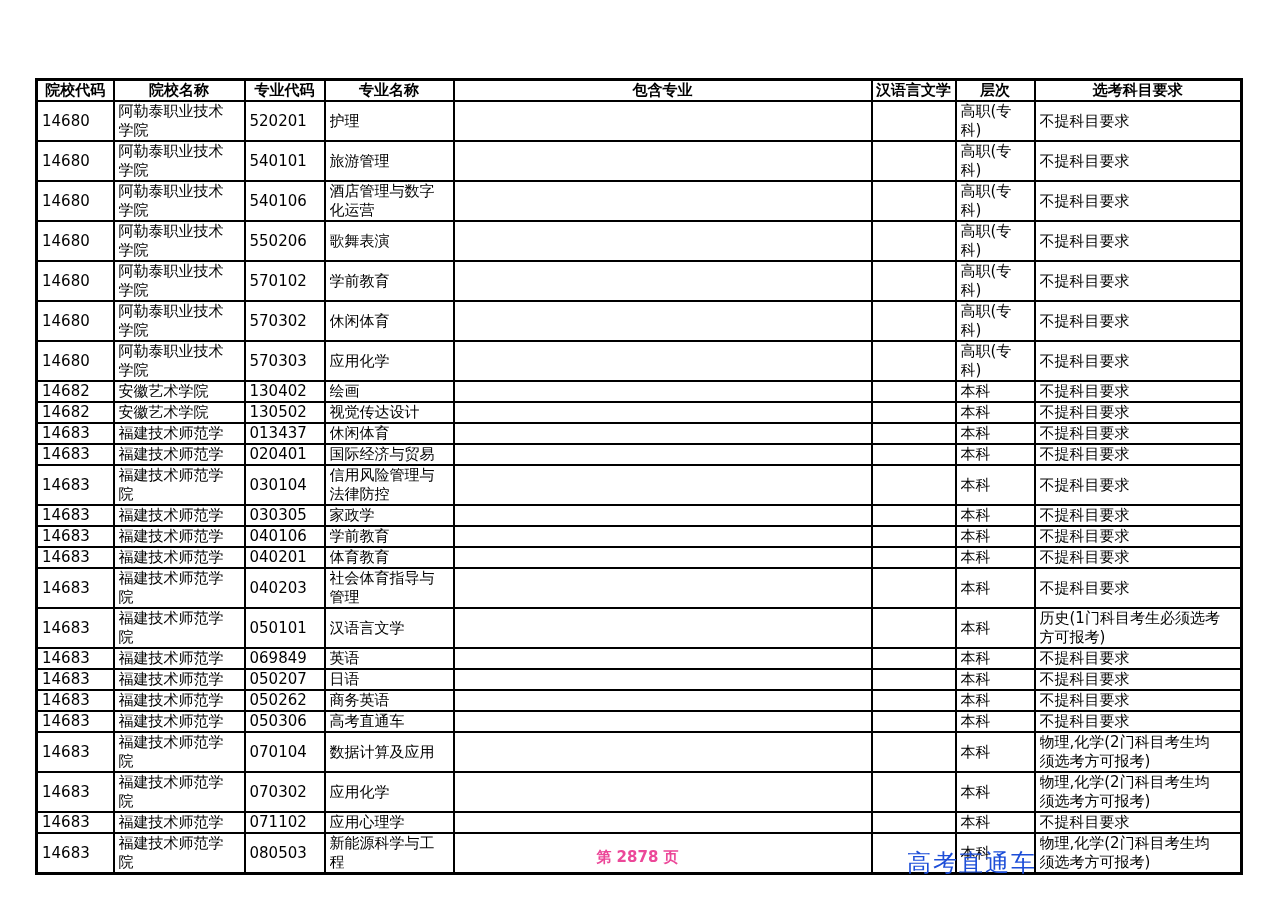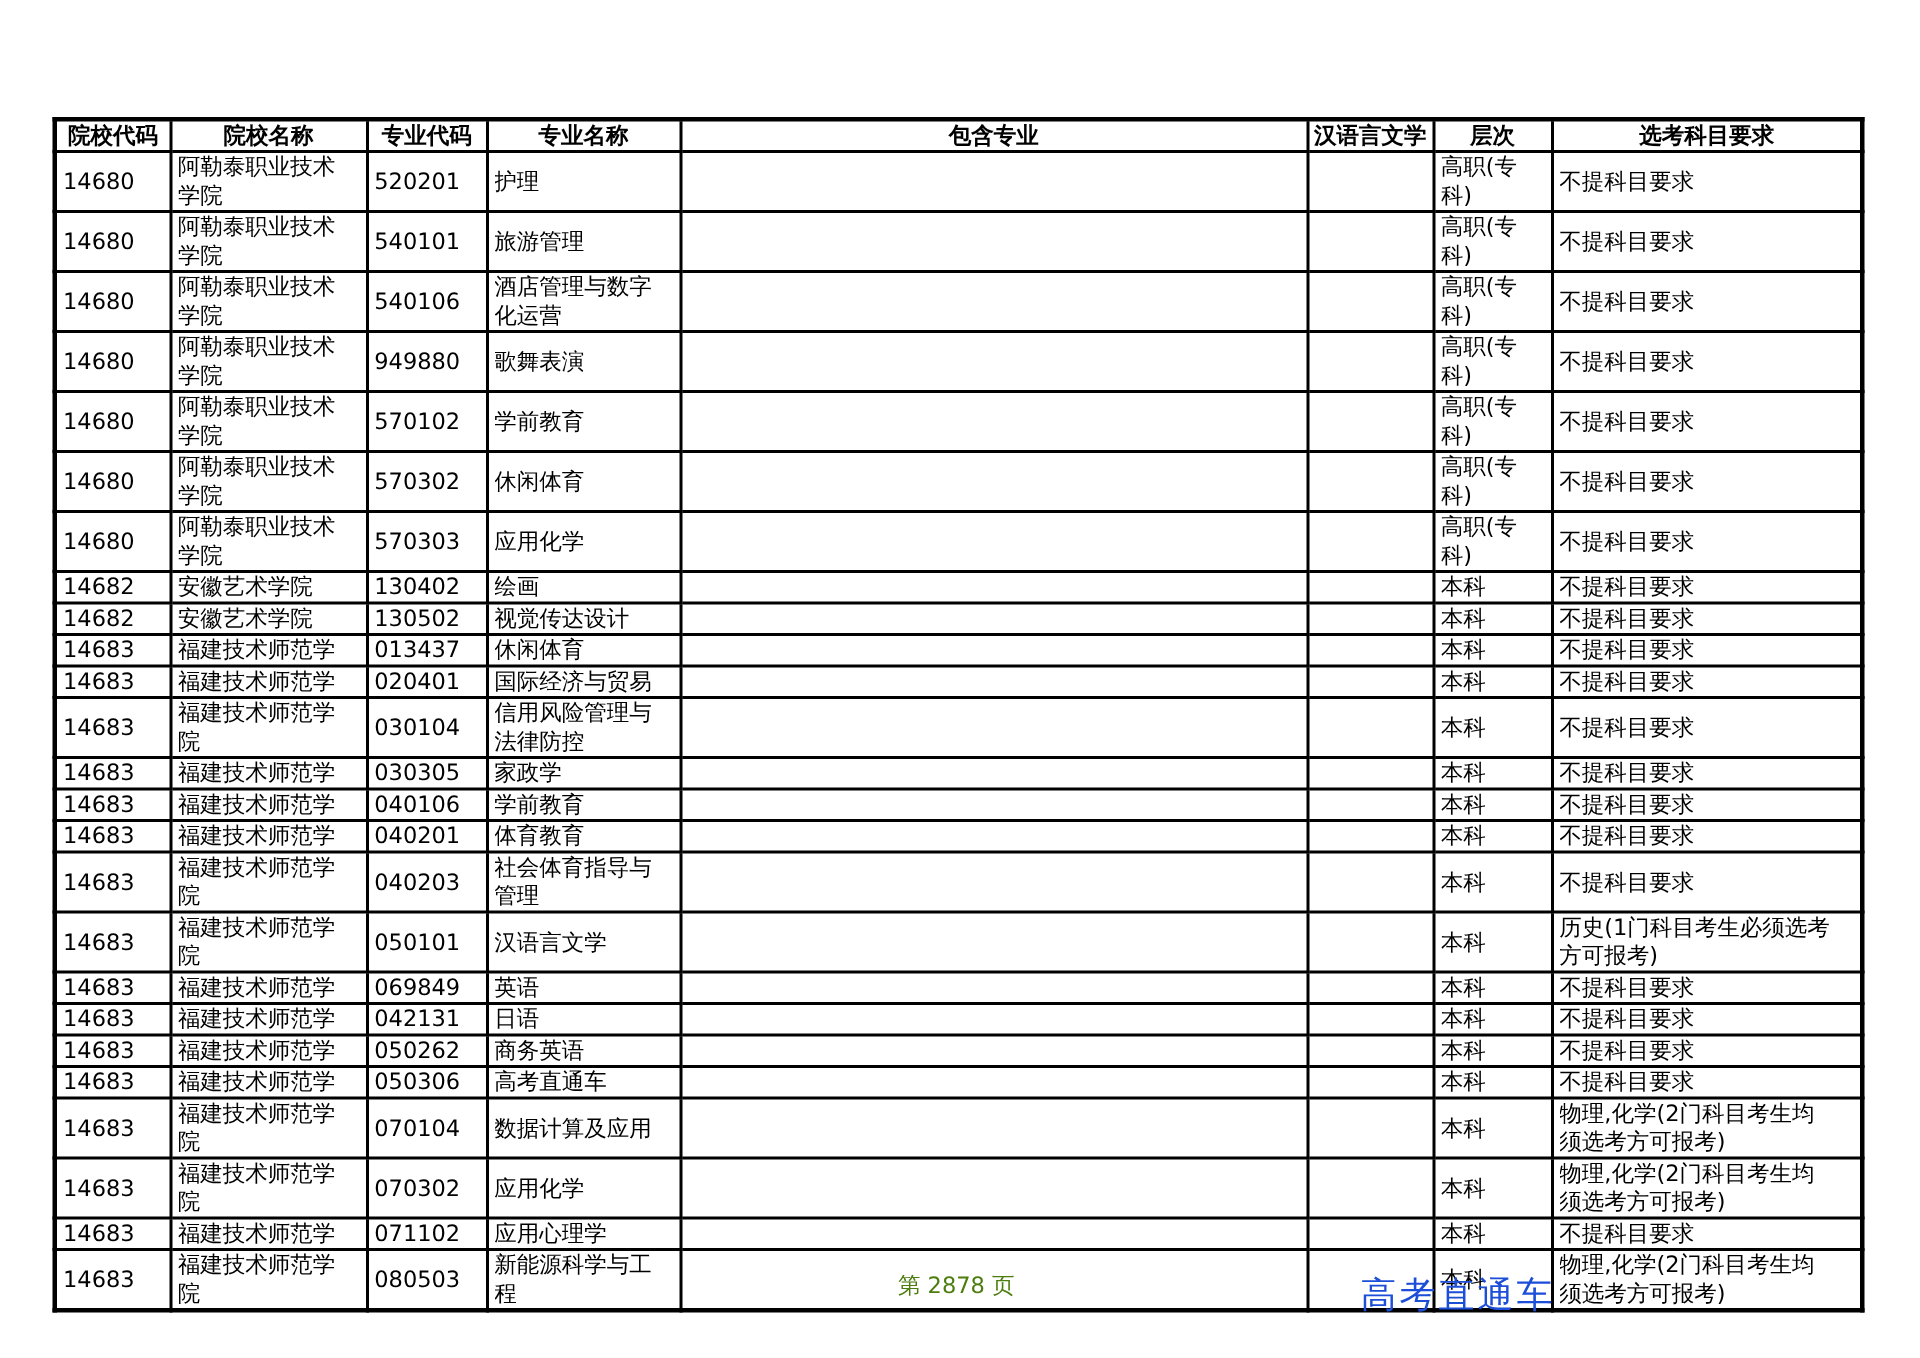--- a/index.html
+++ b/index.html
@@ -43,21 +43,22 @@
   tr.row-short .clip { max-height: 19px; }
   tr.row-tall  .clip { max-height: 38px; }
 
   .page-num {
     position: absolute;
     left: 35px;
     width: 1205px;
     top: 848px;
     text-align: center;
     font-size: 15px;
-    color: #4d7c0f;
+    color: #ec4899;
+    font-weight: bold;
   }
   .watermark {
     position: absolute;
     right: 12px;
     top: 847px;
     font-size: 24px;
     letter-spacing: 2px;
     color: #1d4ed8;
   }
 </style>
@@ -177,21 +178,21 @@
         </tr>
         <tr class="row-tall">
           <td>
             <div class="clip">14680</div>
           </td>
           <td>
             <div class="clip">阿勒泰职业技术
 学院</div>
           </td>
           <td>
-            <div class="clip">949880</div>
+            <div class="clip">550206</div>
           </td>
           <td>
             <div class="clip">歌舞表演</div>
           </td>
           <td>
             <div class="clip"></div>
           </td>
           <td>
             <div class="clip"></div>
           </td>
@@ -580,21 +581,21 @@
           </td>
         </tr>
         <tr class="row-short">
           <td>
             <div class="clip">14683</div>
           </td>
           <td>
             <div class="clip">福建技术师范学</div>
           </td>
           <td>
-            <div class="clip">042131</div>
+            <div class="clip">050207</div>
           </td>
           <td>
             <div class="clip">日语</div>
           </td>
           <td>
             <div class="clip"></div>
           </td>
           <td>
             <div class="clip"></div>
           </td>

